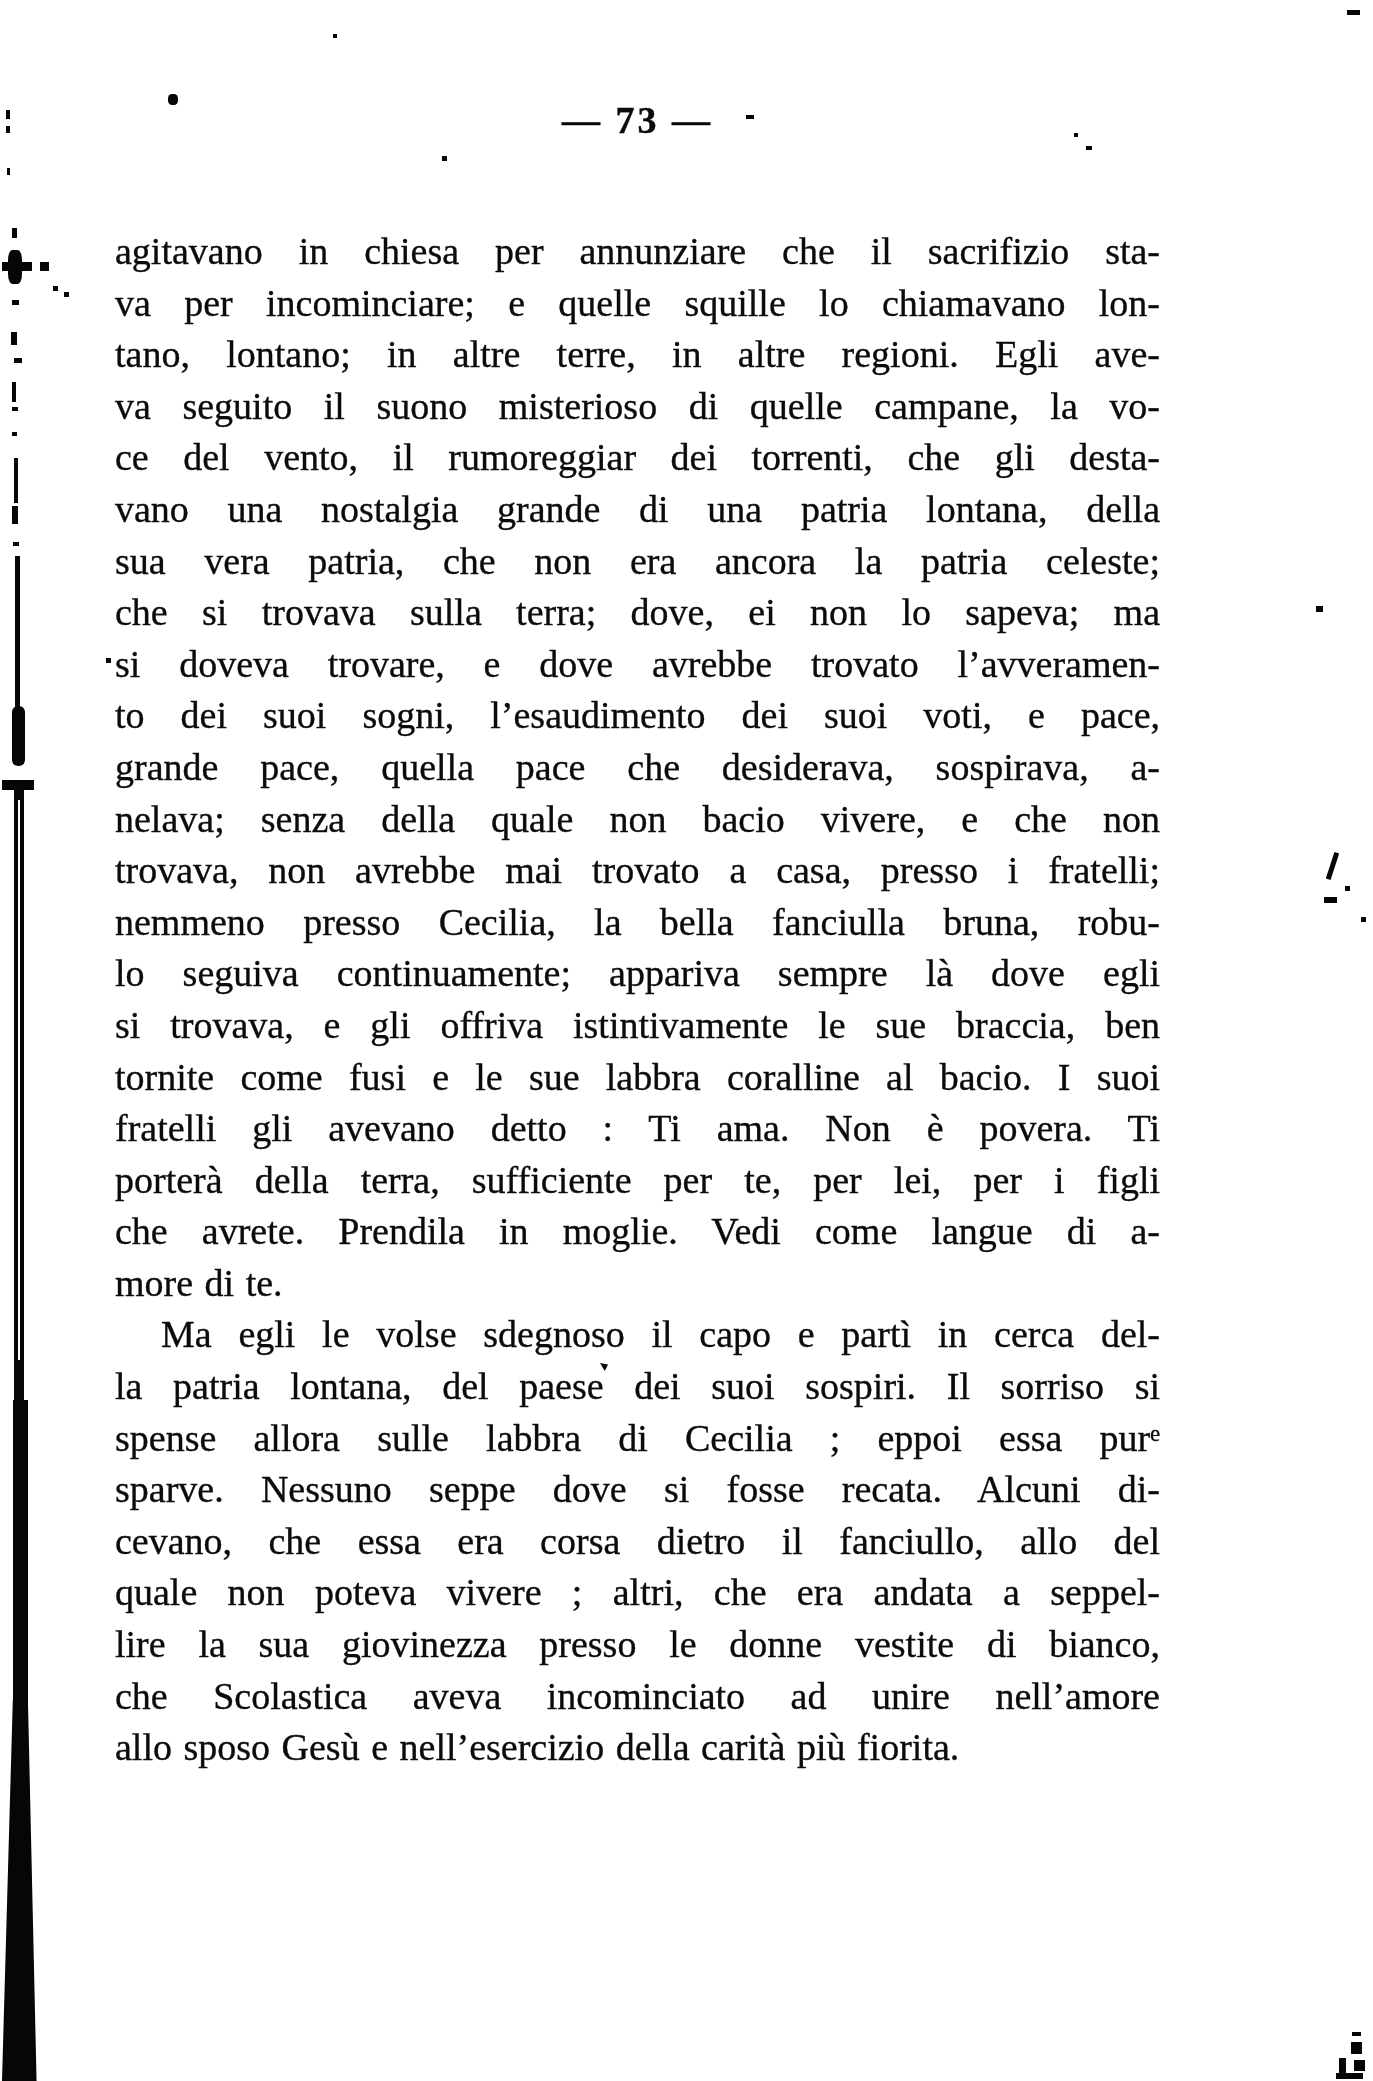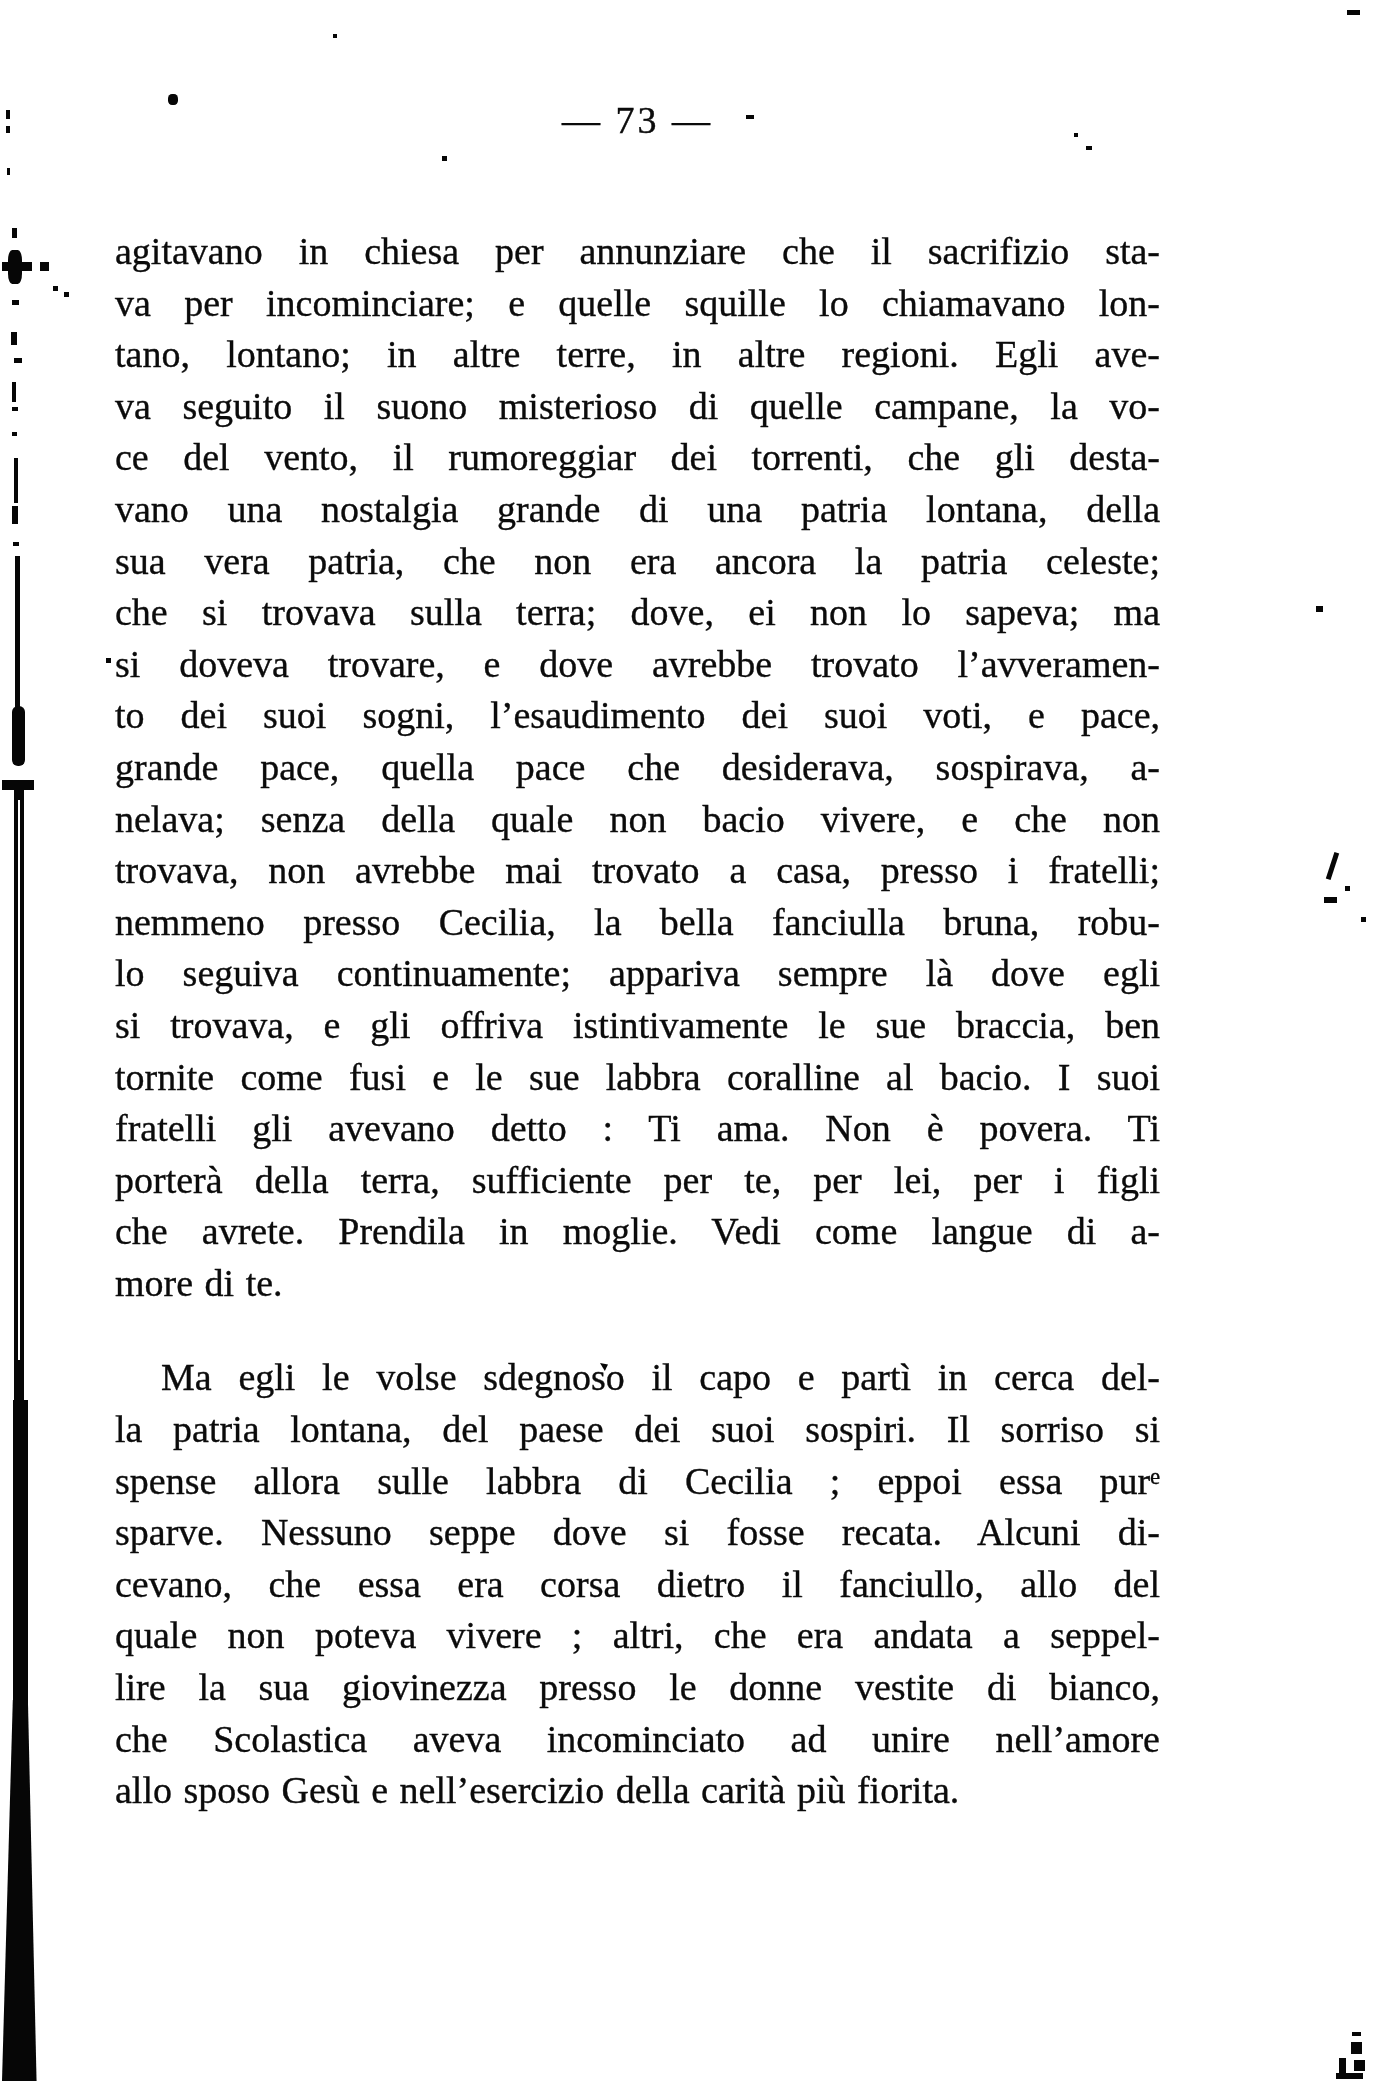--- a/index.html
+++ b/index.html
@@ -12,41 +12,41 @@
     color: #0b0b0b;
     overflow: hidden;
   }
   .page-number {
     position: absolute;
     top: 98px;
     left: 115px;
     width: 1045px;
     text-align: center;
     font-size: 38px;
-    font-weight: 400;
+    font-weight: 700;
     letter-spacing: 3px;
     -webkit-text-stroke: 0.4px #0b0b0b;
   }
   .text-block {
     position: absolute;
     top: 226px;
     left: 115px;
     width: 1045px;
     font-size: 38px;
     line-height: 51.6px;
     -webkit-text-stroke: 0.35px #0b0b0b;
   }
   .paragraph { margin: 0; }
   .line {
     text-align: justify;
     text-align-last: justify;
     word-spacing: 2px;
   }
   .line.last { text-align-last: left; }
-  .paragraph.indent .line:first-child { text-indent: 46px; margin-top: 43px; }
+  .paragraph.indent .line:first-child { text-indent: 46px; }
   .art { position: absolute; background: #060606; }
   .art.white { background: #ffffff; }
 </style>
 </head>
 <body>
 
 <div class="page">
 
   <div class="page-number">— 73 —</div>
 

